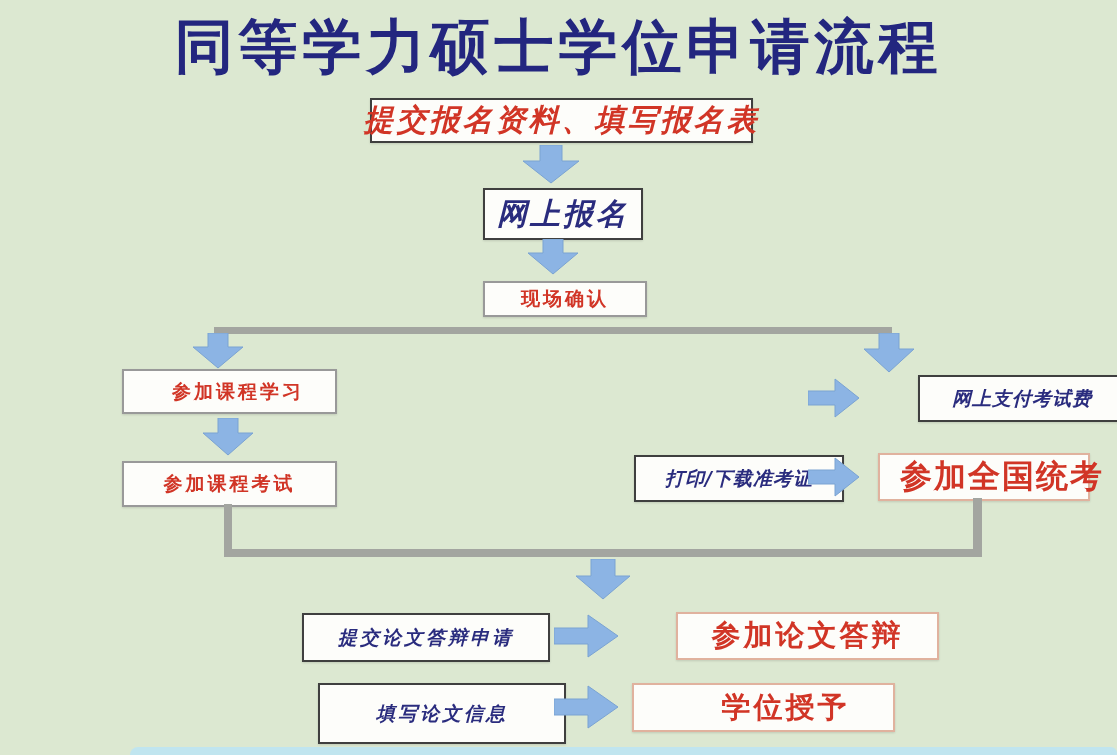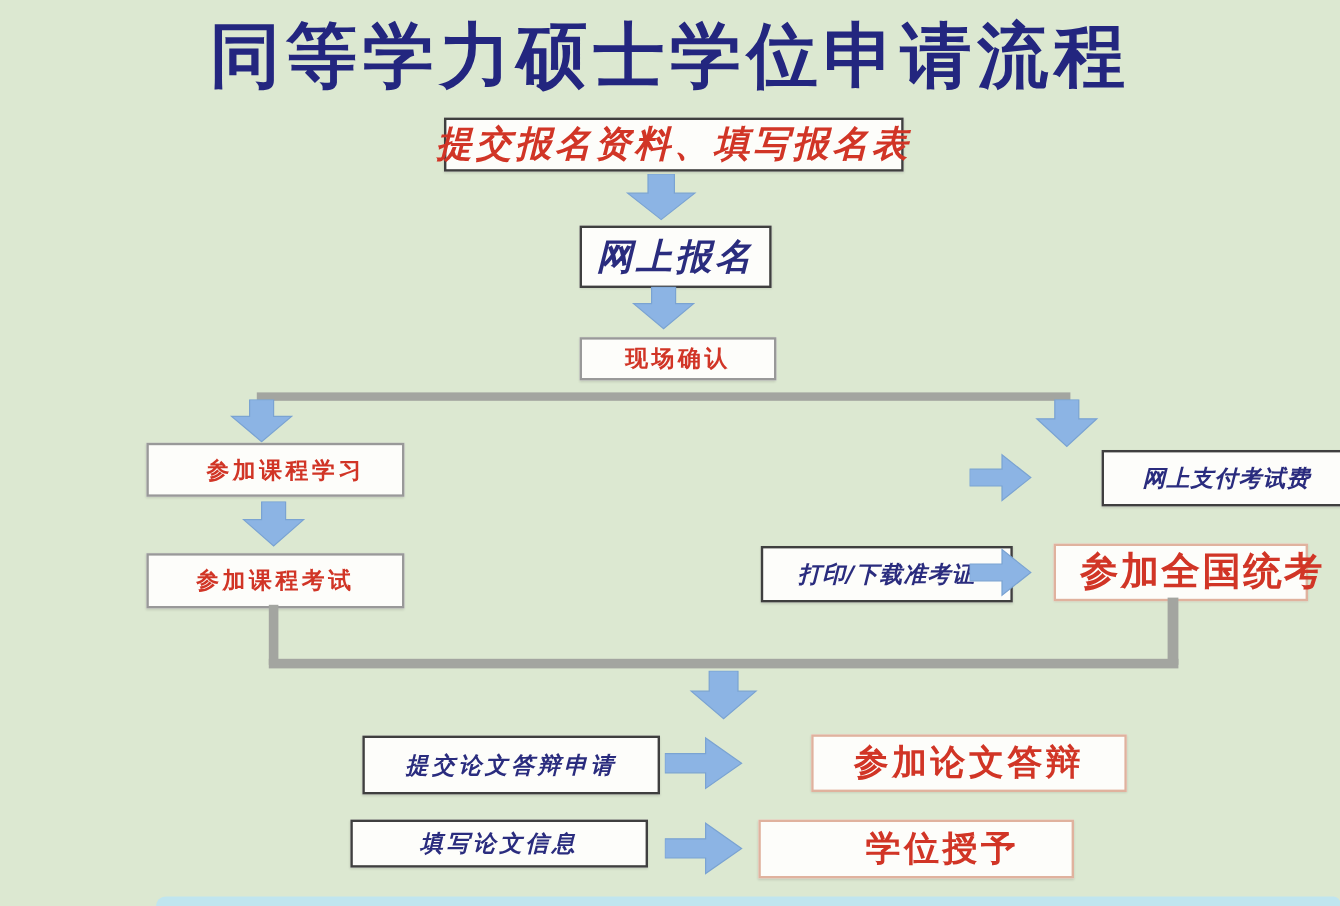--- a/index.html
+++ b/index.html
@@ -102,21 +102,21 @@
   </svg>
 
   <div class="node b-dark t-navy f28" style="left:302px;top:613px;width:248px;height:49px;">提交论文答辩申请</div>
 
   <svg class="arrow" style="left:554px;top:612px;" width="68" height="48" viewBox="0 0 68 48">
     <polygon points="0,16 34,16 34,3 64,24 34,45 34,32 0,32"></polygon>
   </svg>
 
   <div class="node b-salmon t-red f29" style="left:632px;top:612px;width:263px;height:48px;margin-left:44px;">参加论文答辩</div>
 
-  <div class="node b-dark t-navy f28" style="left:292px;top:683px;width:248px;height:40px;">填写论文信息</div>
+  <div class="node b-dark t-navy f28" style="left:318px;top:683px;width:248px;height:61px;">填写论文信息</div>
 
   <svg class="arrow" style="left:554px;top:683px;" width="68" height="48" viewBox="0 0 68 48">
     <polygon points="0,16 34,16 34,3 64,24 34,45 34,32 0,32"></polygon>
   </svg>
 
   <div class="node b-salmon t-red f29" style="left:632px;top:683px;width:263px;height:49px;padding-left:44px;">学位授予</div>
 
   <div class="strip"></div>
 
 </div>

